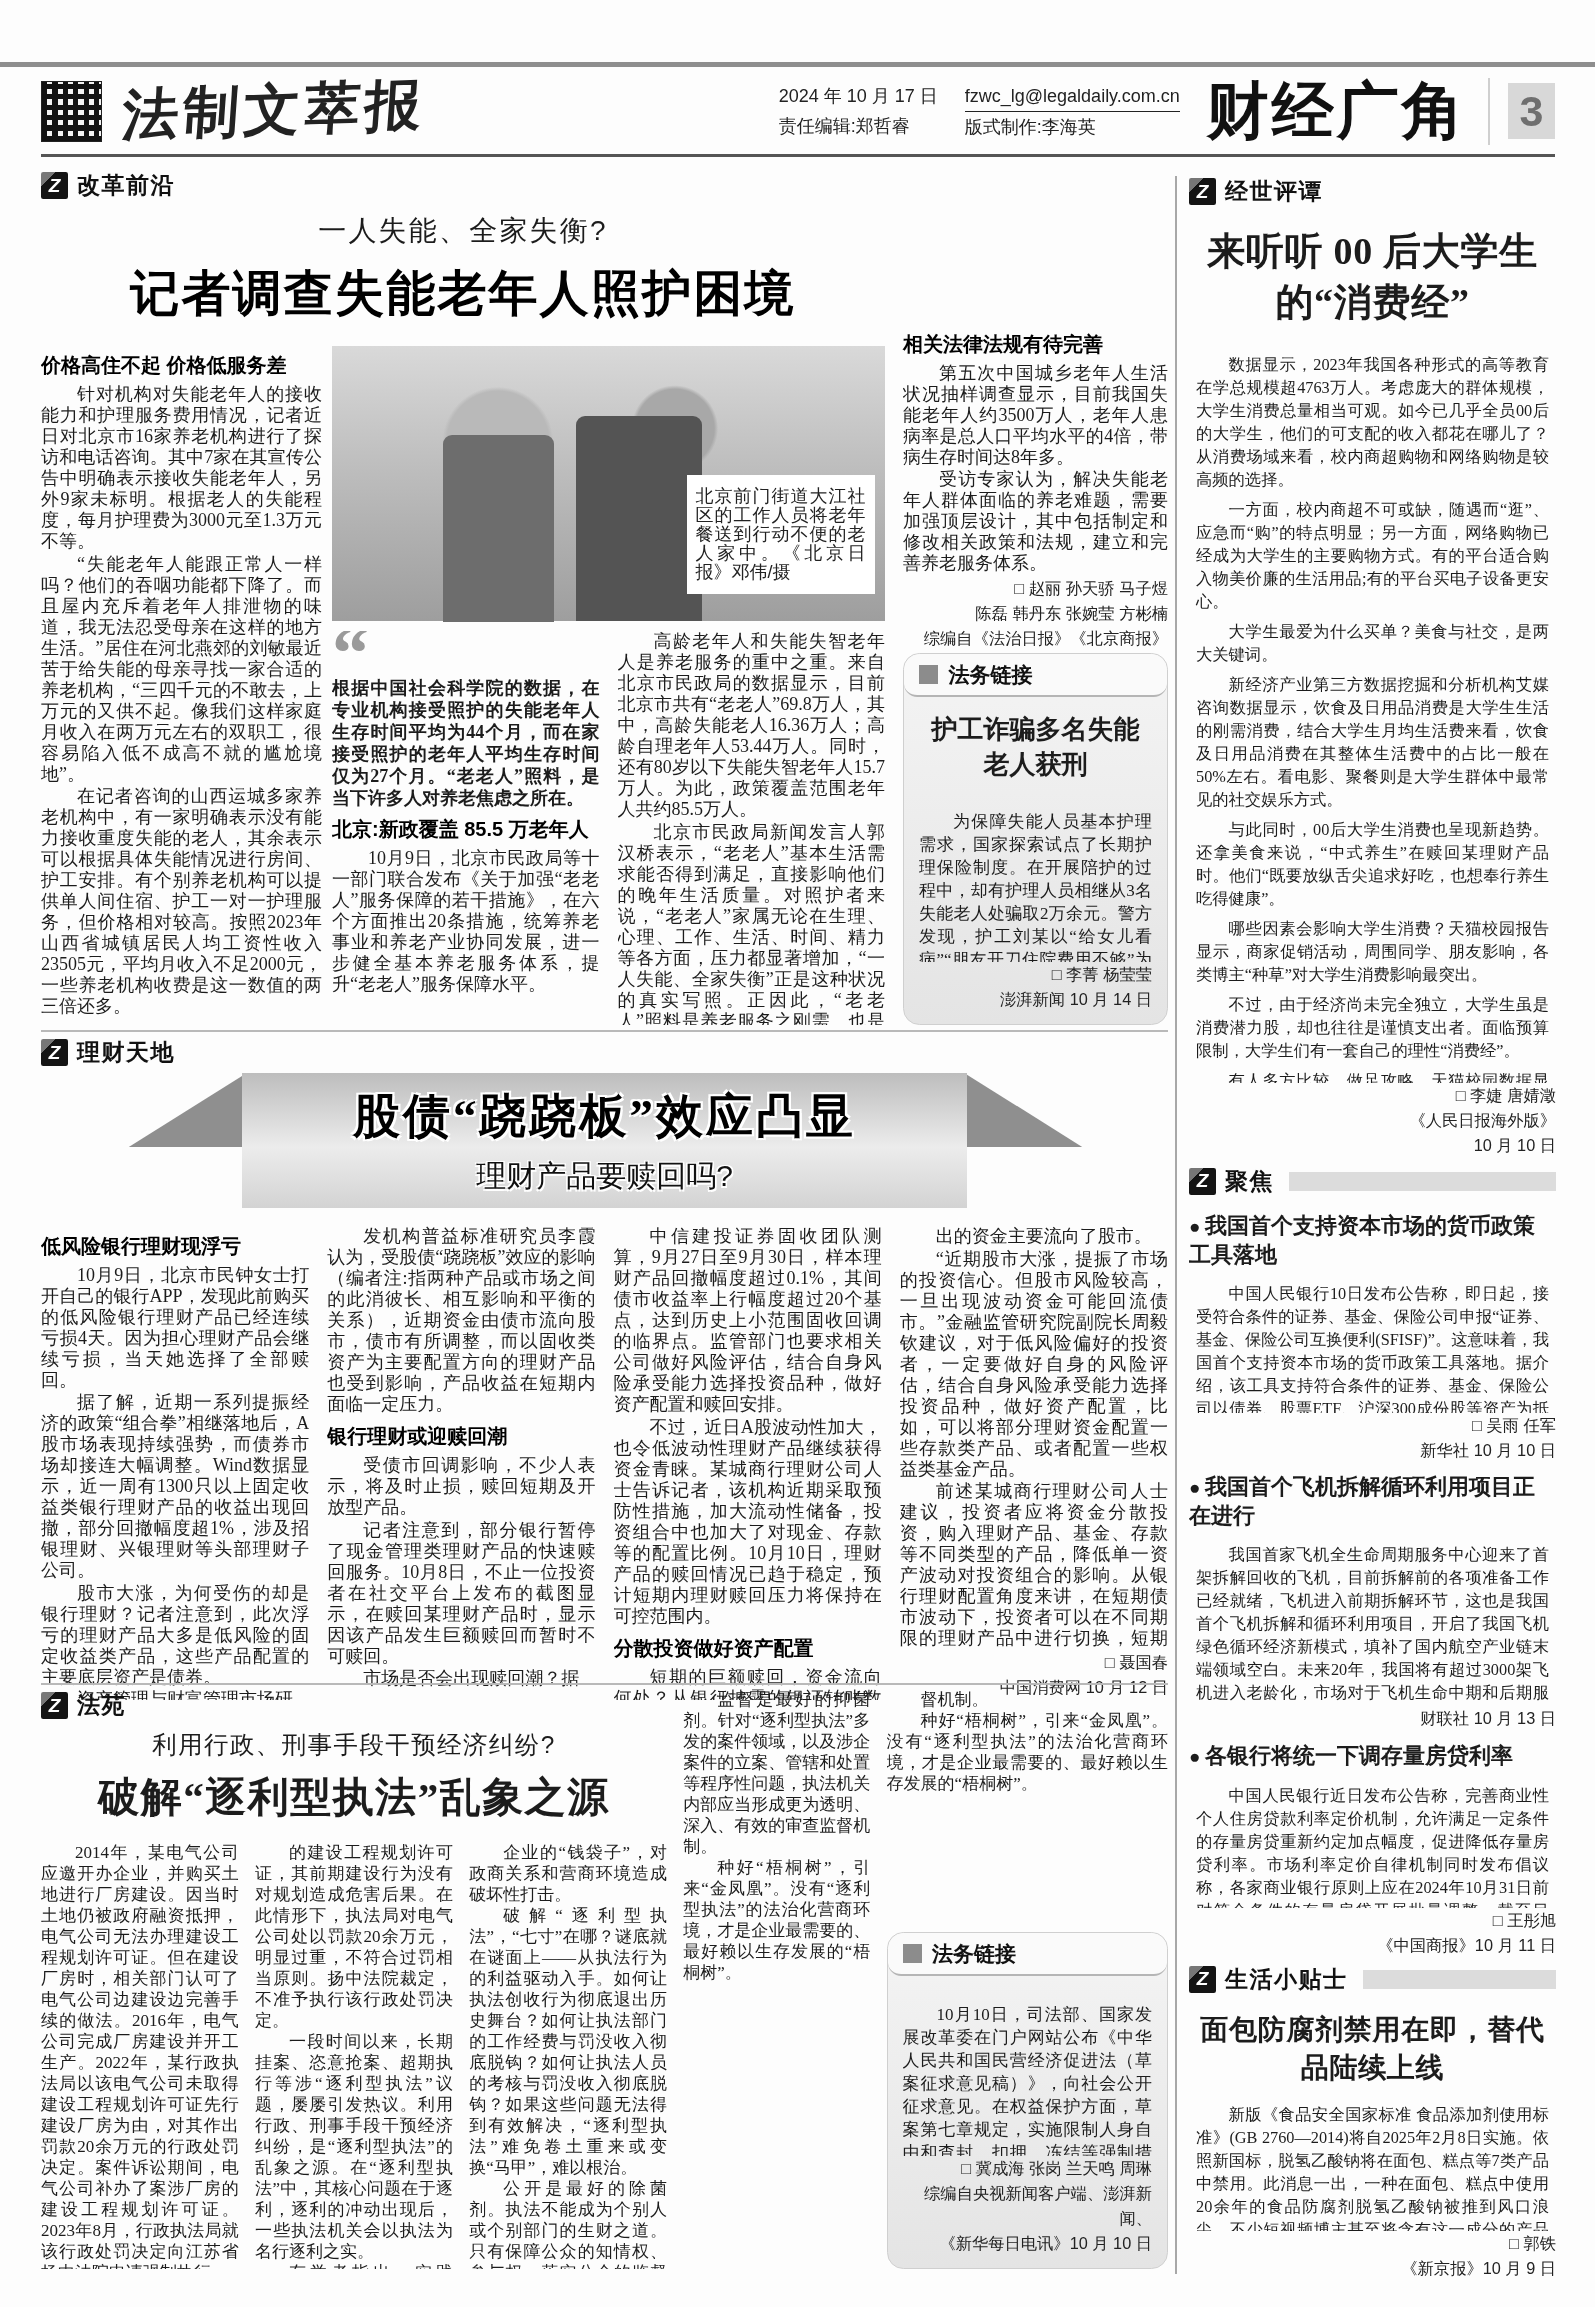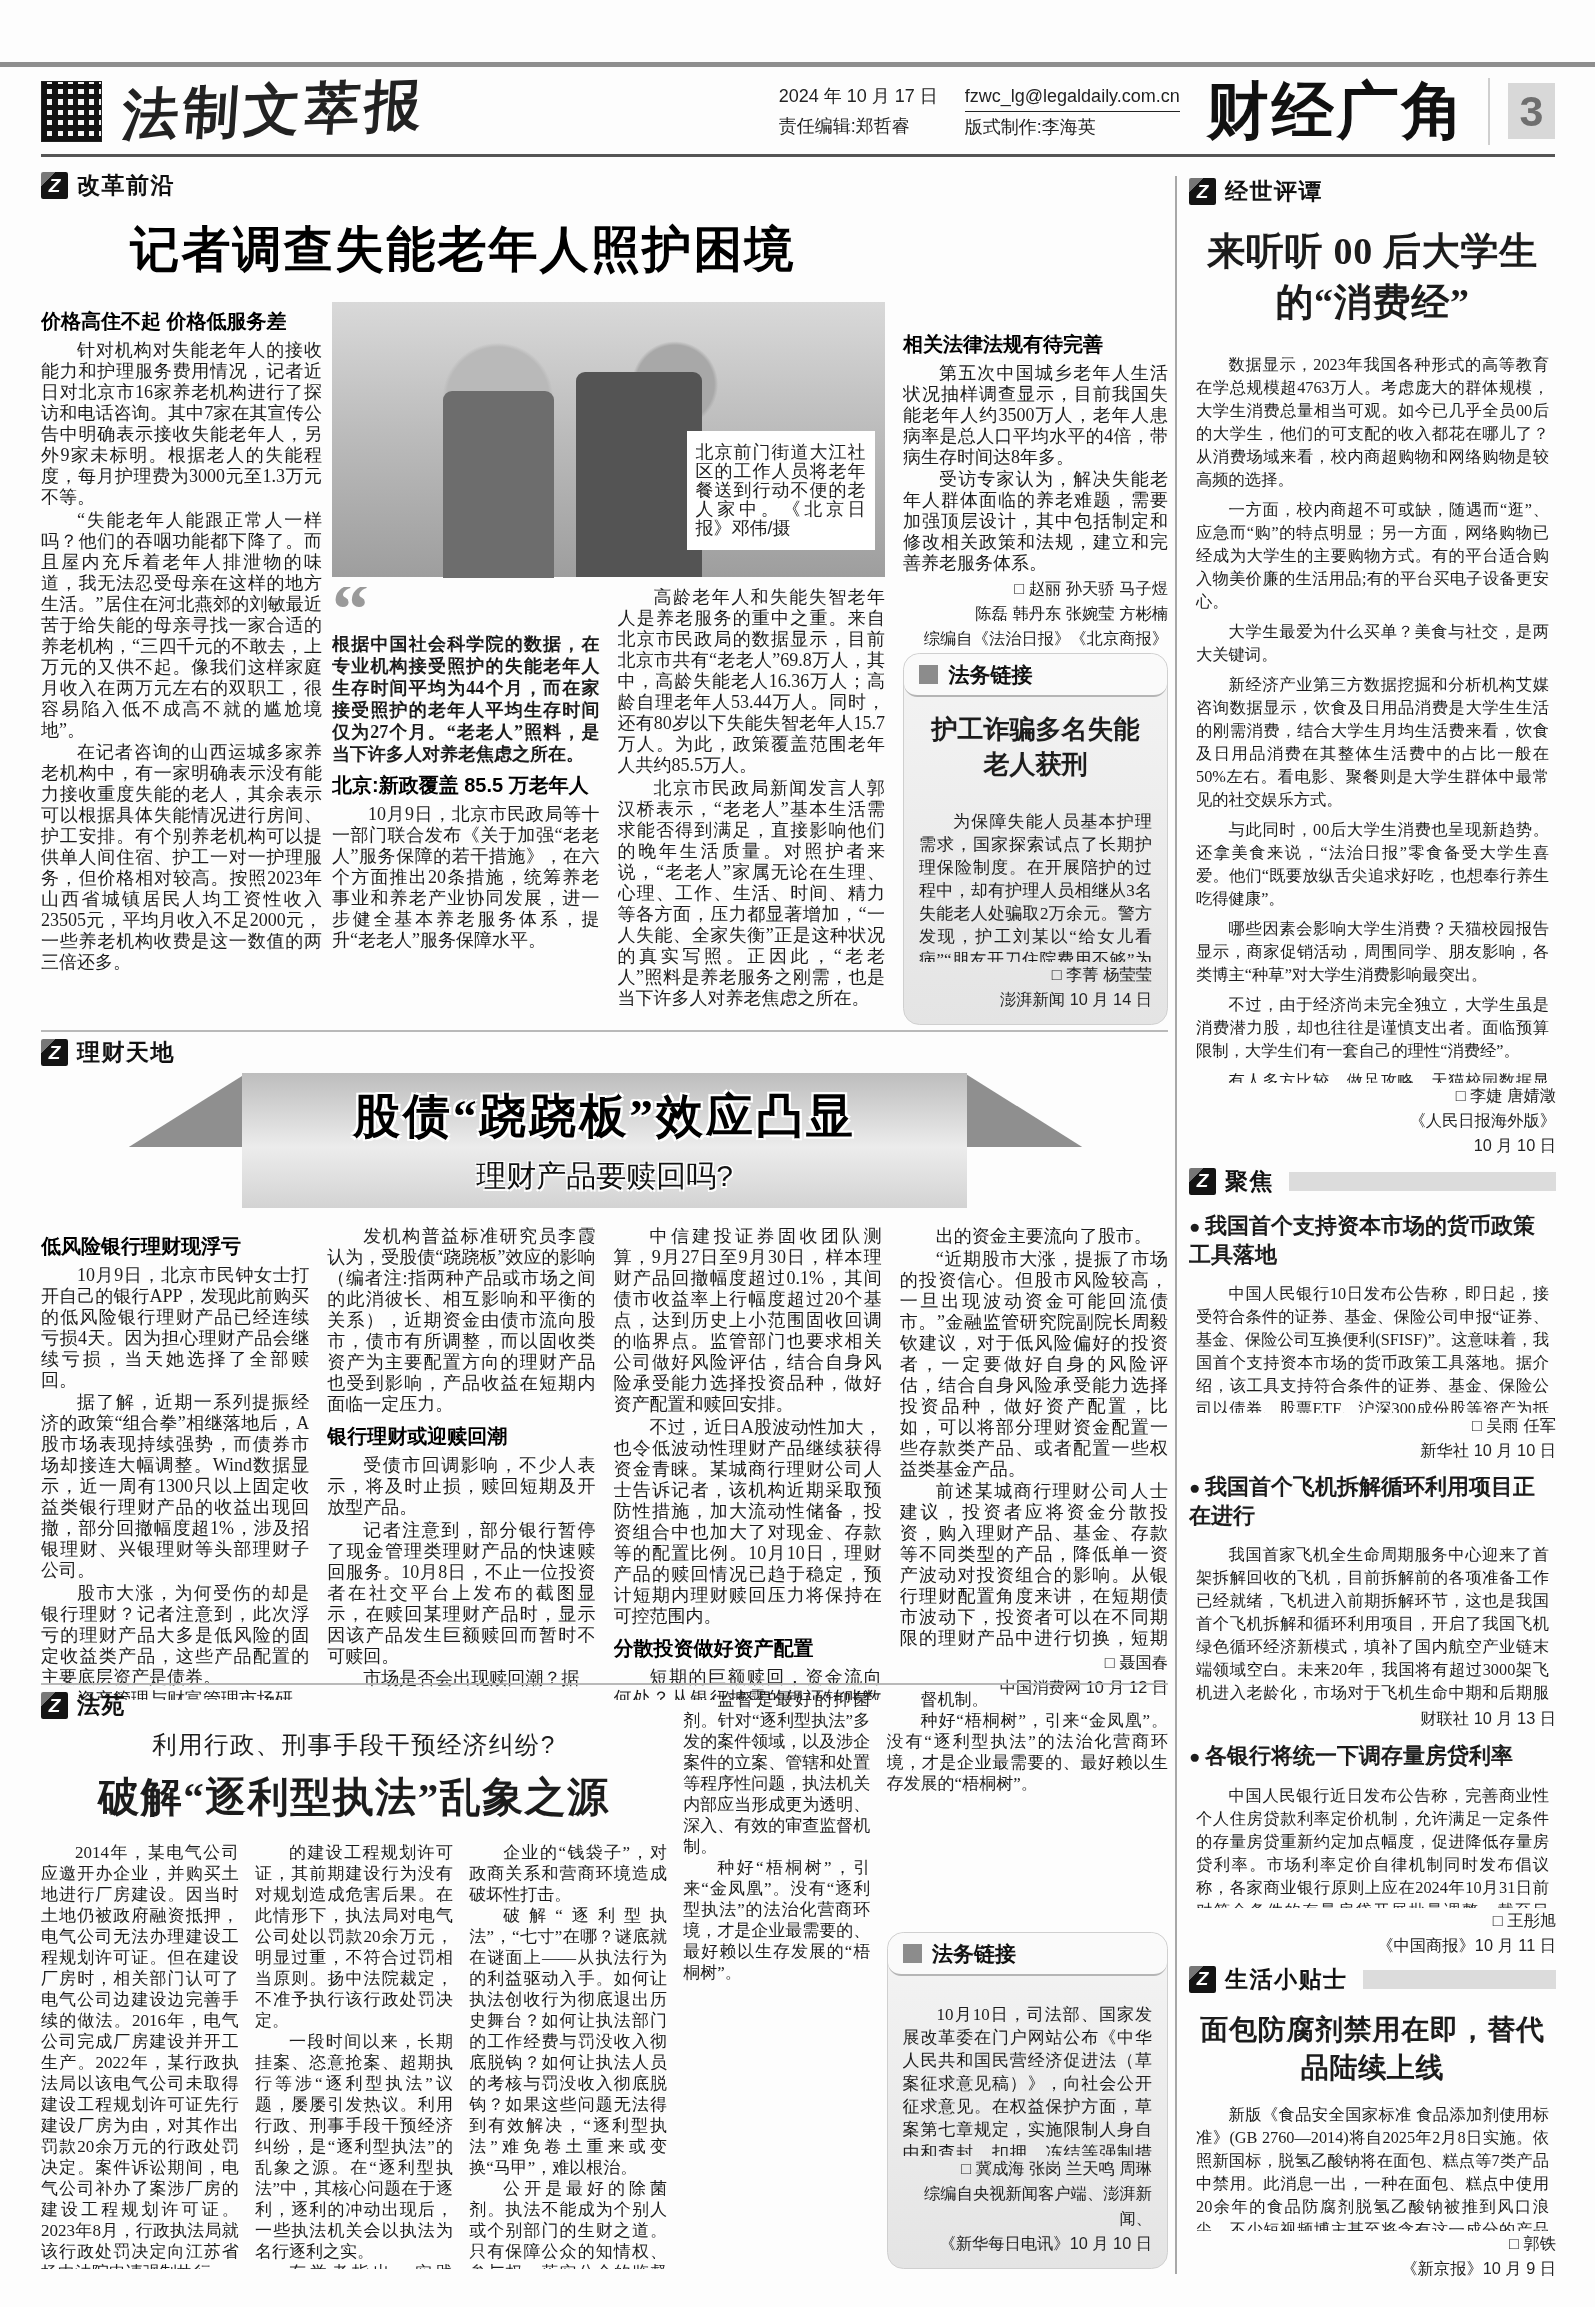--- a/index.html
+++ b/index.html
@@ -139,20 +139,21 @@
 </div>
 <div id="headrule" class="abs"></div>
 
 <div id="band-reform" class="abs">
   <div class="tag">
     <span class="zicon">Z</span>
     <span class="tag-text">改革前沿</span>
   </div>
   <div class="main-flex">
     <div class="main-left">
+      <div class="kicker">一人失能、全家失衡?</div>
       <div class="main-headline">记者调查失能老年人照护困境</div>
       <div class="main-cols">
         <div class="mcol1 clip">
           <div class="subhead">价格高住不起 价格低服务差</div>
           <p class="p">针对机构对失能老年人的接收能力和护理服务费用情况，记者近日对北京市16家养老机构进行了探访和电话咨询。其中7家在其宣传公告中明确表示接收失能老年人，另外9家未标明。根据老人的失能程度，每月护理费为3000元至1.3万元不等。</p>
           <p class="p">“失能老年人能跟正常人一样吗？他们的吞咽功能都下降了。而且屋内充斥着老年人排泄物的味道，我无法忍受母亲在这样的地方生活。”居住在河北燕郊的刘敏最近苦于给失能的母亲寻找一家合适的养老机构，“三四千元的不敢去，上万元的又供不起。像我们这样家庭月收入在两万元左右的双职工，很容易陷入低不成高不就的尴尬境地”。</p>
           <p class="p">在记者咨询的山西运城多家养老机构中，有一家明确表示没有能力接收重度失能的老人，其余表示可以根据具体失能情况进行房间、护工安排。有个别养老机构可以提供单人间住宿、护工一对一护理服务，但价格相对较高。按照2023年山西省城镇居民人均工资性收入23505元，平均月收入不足2000元，一些养老机构收费是这一数值的两三倍还多。</p>
         </div>
         <div class="midwrap">
           <div class="photo">
@@ -312,21 +313,21 @@
     <div class="tag">
       <span class="zicon">Z</span>
       <span class="tag-text">经世评谭</span>
     </div>
     <div class="rail-headline">来听听 00 后大学生的“消费经”</div>
     <div class="rail-body">
       <p class="rp">数据显示，2023年我国各种形式的高等教育在学总规模超4763万人。考虑庞大的群体规模，大学生消费总量相当可观。如今已几乎全员00后的大学生，他们的可支配的收入都花在哪儿了？从消费场域来看，校内商超购物和网络购物是较高频的选择。</p>
       <p class="rp">一方面，校内商超不可或缺，随遇而“逛”、应急而“购”的特点明显；另一方面，网络购物已经成为大学生的主要购物方式。有的平台适合购入物美价廉的生活用品;有的平台买电子设备更安心。</p>
       <p class="rp">大学生最爱为什么买单？美食与社交，是两大关键词。</p>
       <p class="rp">新经济产业第三方数据挖掘和分析机构艾媒咨询数据显示，饮食及日用品消费是大学生生活的刚需消费，结合大学生月均生活费来看，饮食及日用品消费在其整体生活费中的占比一般在50%左右。看电影、聚餐则是大学生群体中最常见的社交娱乐方式。</p>
-      <p class="rp">与此同时，00后大学生消费也呈现新趋势。还拿美食来说，“法治日报”零食备受大学生喜爱。他们“既要放纵舌尖追求好吃，也想奉行养生吃得健康”。</p>
+      <p class="rp">与此同时，00后大学生消费也呈现新趋势。还拿美食来说，“中式养生”在赎回某理财产品时。他们“既要放纵舌尖追求好吃，也想奉行养生吃得健康”。</p>
       <p class="rp">哪些因素会影响大学生消费？天猫校园报告显示，商家促销活动，周围同学、朋友影响，各类博主“种草”对大学生消费影响最突出。</p>
       <p class="rp">不过，由于经济尚未完全独立，大学生虽是消费潜力股，却也往往是谨慎支出者。面临预算限制，大学生们有一套自己的理性“消费经”。</p>
       <p class="rp">有人多方比较、做足攻略。天猫校园数据显示，52.8%的大学生会在购物前做攻略。“买大件物品前，我会先上网搜一搜这个品类的选购指南，明确自己的需求定位和产品的功能属性，然后再参考用户评价。”来自青岛的大学生谭东祐说。</p>
 
     </div>
     <div class="byline">□ 李婕 唐婧澂</div>
     <div class="byline">《人民日报海外版》</div>
     <div class="byline">10 月 10 日</div>
   </div>
 

